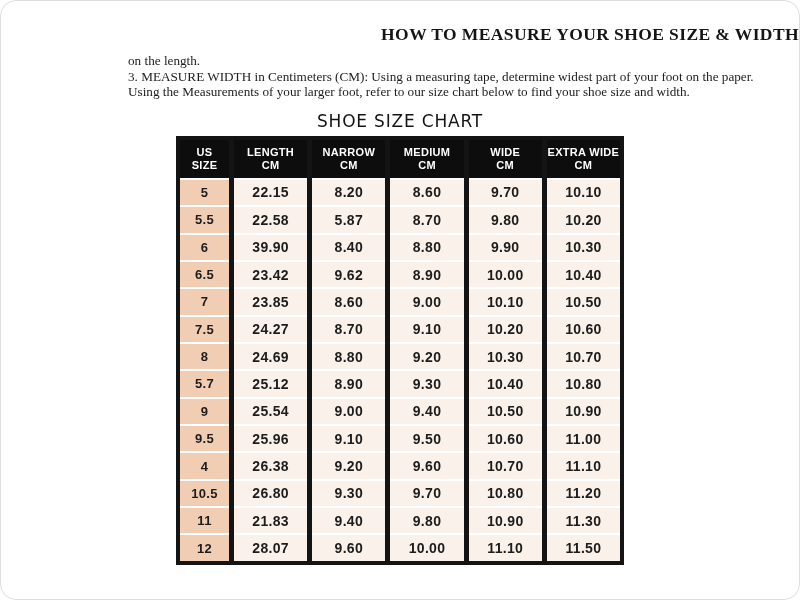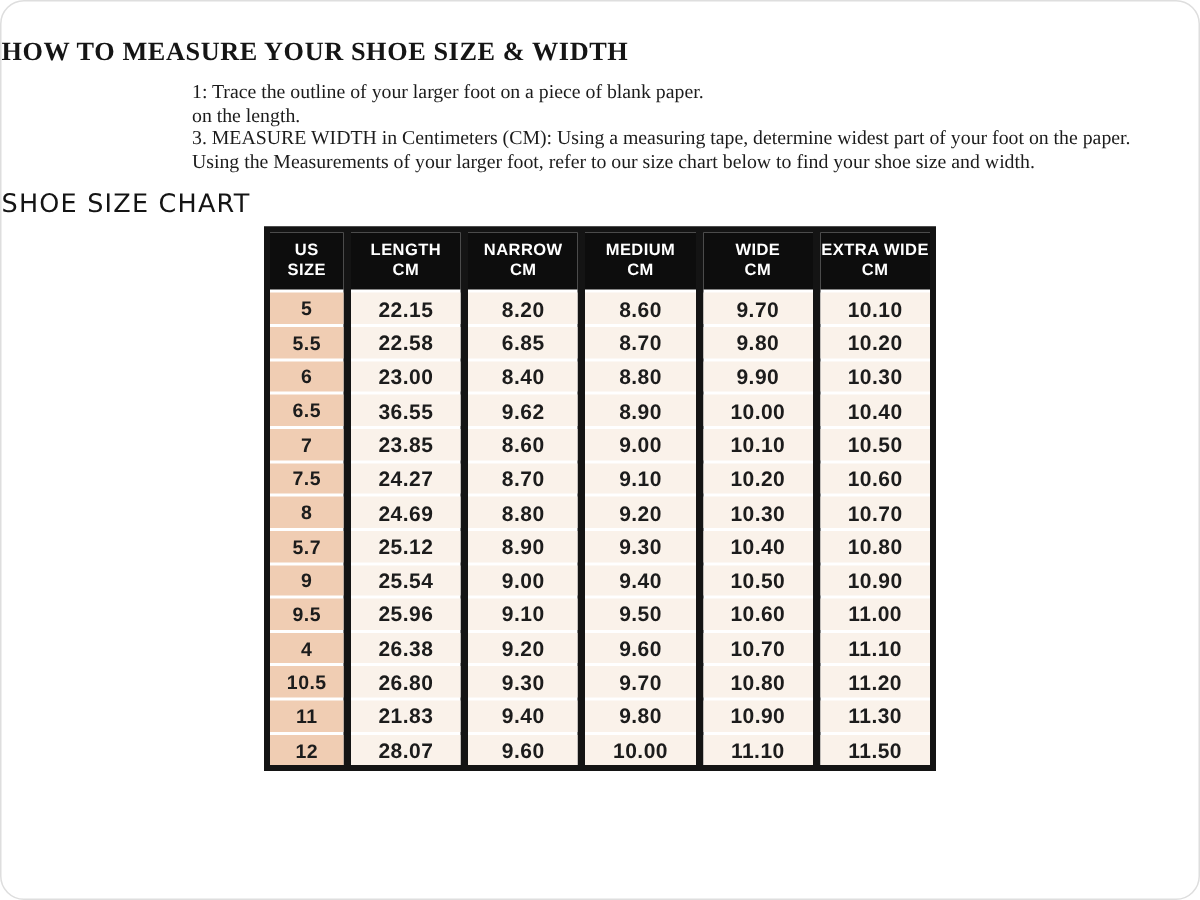--- a/index.html
+++ b/index.html
@@ -10,48 +10,48 @@
     box-sizing: border-box;
     background: #ffffff;
     border: 1px solid #dedede;
     border-radius: 16px;
     overflow: hidden;
     font-family: "Liberation Serif", serif;
     color: #1a1a1a;
   }
   .page-title {
     margin: 23px 0 0 0;
-    text-align: left;
+    text-align: right;
     font-family: "Liberation Serif", serif;
     font-size: 17.5px;
     font-weight: bold;
     letter-spacing: 0.4px;
     color: #151515;
   }
   .instructions {
     margin: 8px 0 0 127px;
     width: 560px;
     font-size: 13.2px;
     line-height: 15.6px;
     color: #1c1c1c;
   }
   .inst-line { white-space: nowrap; }
   .chart-heading {
     margin: 11px 0 0 0;
-    text-align: left;
+    text-align: center;
     font-family: "DejaVu Sans", "Liberation Sans", sans-serif;
     font-size: 17px;
     font-weight: 500;
     letter-spacing: 0.8px;
     color: #141414;
   }
   .size-table {
     box-sizing: border-box;
     width: 448px;
-    height: 363px;
+    height: 429px;
     margin: 5px auto 0 auto;
     background: #141414;
     border: 4px solid #141414;
     display: flex;
     gap: 5px;
   }
   .col {
     flex: 1 1 0;
     display: flex;
     flex-direction: column;
@@ -92,21 +92,20 @@
     background: #f0cdb3;
     font-size: 13px;
   }
 </style>
 </head>
 <body>
 
 <div class="frame">
   <div class="page-title">HOW TO MEASURE YOUR SHOE SIZE &amp; WIDTH</div>
   <div class="instructions">
-      <div class="inst-line">1: Trace the outline of your larger foot on a piece of blank paper.</div>
       <div class="inst-line">on the length.</div>
       <div class="inst-line">3. MEASURE WIDTH in Centimeters (CM): Using a measuring tape, determine widest part of your foot on the paper.</div>
       <div class="inst-line">Using the Measurements of your larger foot, refer to our size chart below to find your shoe size and width.</div>
     </div>
   <div class="chart-heading">SHOE SIZE CHART</div>
   <div class="size-table">
       <div class="col col-size">
         <div class="hcell">
           <span>US</span>
           <span>SIZE</span>
@@ -126,40 +125,40 @@
         <div class="cell">11</div>
         <div class="cell">12</div>
       </div>
       <div class="col">
         <div class="hcell">
           <span>LENGTH</span>
           <span>CM</span>
         </div>
         <div class="cell">22.15</div>
         <div class="cell">22.58</div>
-        <div class="cell">23.00</div>
-        <div class="cell">36.55</div>
+        <div class="cell">39.90</div>
+        <div class="cell">23.42</div>
         <div class="cell">23.85</div>
         <div class="cell">24.27</div>
         <div class="cell">24.69</div>
         <div class="cell">25.12</div>
         <div class="cell">25.54</div>
         <div class="cell">25.96</div>
         <div class="cell">26.38</div>
         <div class="cell">26.80</div>
         <div class="cell">21.83</div>
         <div class="cell">28.07</div>
       </div>
       <div class="col">
         <div class="hcell">
           <span>NARROW</span>
           <span>CM</span>
         </div>
         <div class="cell">8.20</div>
-        <div class="cell">6.85</div>
+        <div class="cell">5.87</div>
         <div class="cell">8.40</div>
         <div class="cell">9.62</div>
         <div class="cell">8.60</div>
         <div class="cell">8.70</div>
         <div class="cell">8.80</div>
         <div class="cell">8.90</div>
         <div class="cell">9.00</div>
         <div class="cell">9.10</div>
         <div class="cell">9.20</div>
         <div class="cell">9.30</div>

